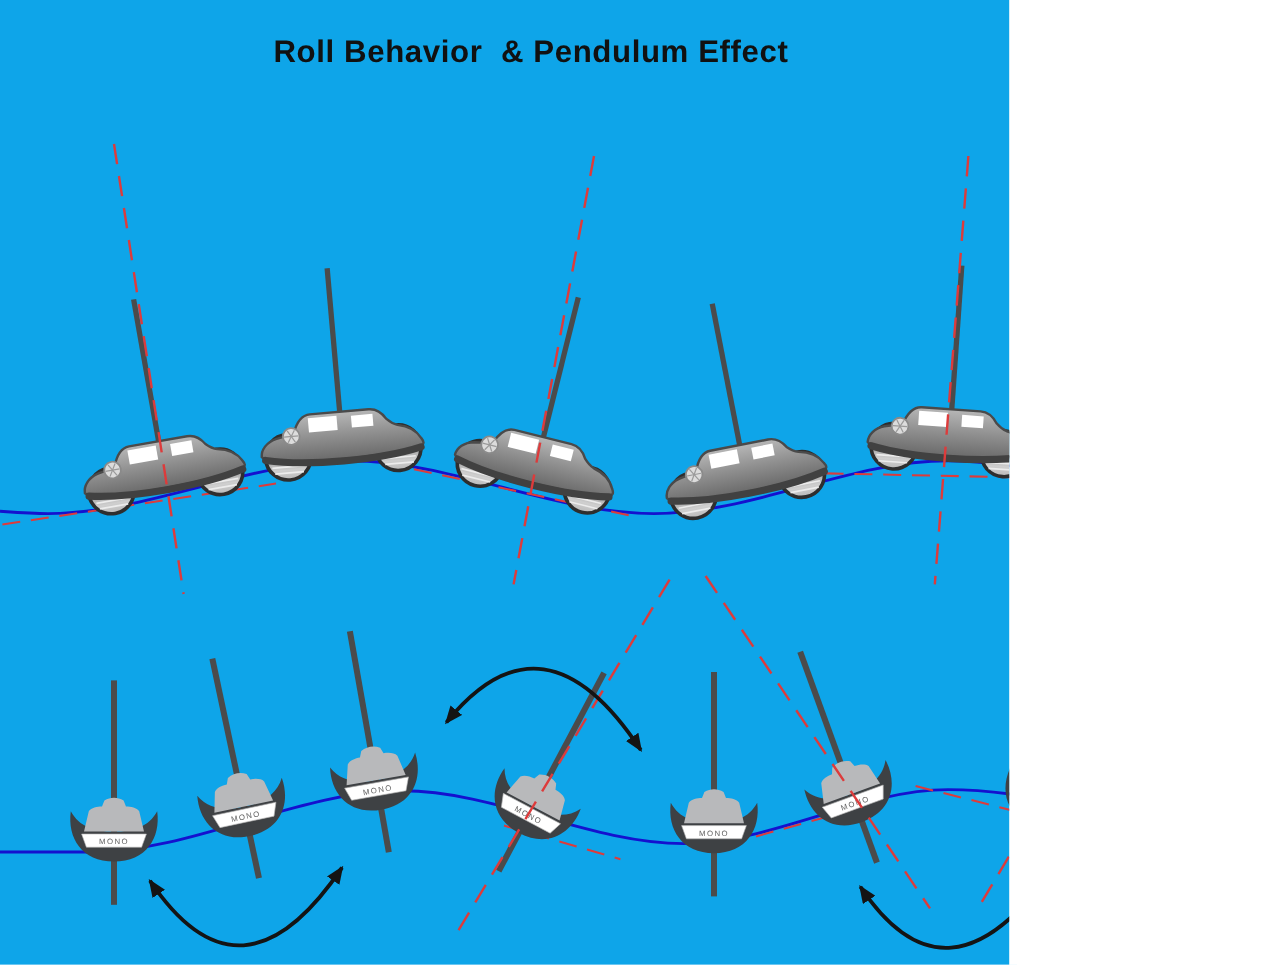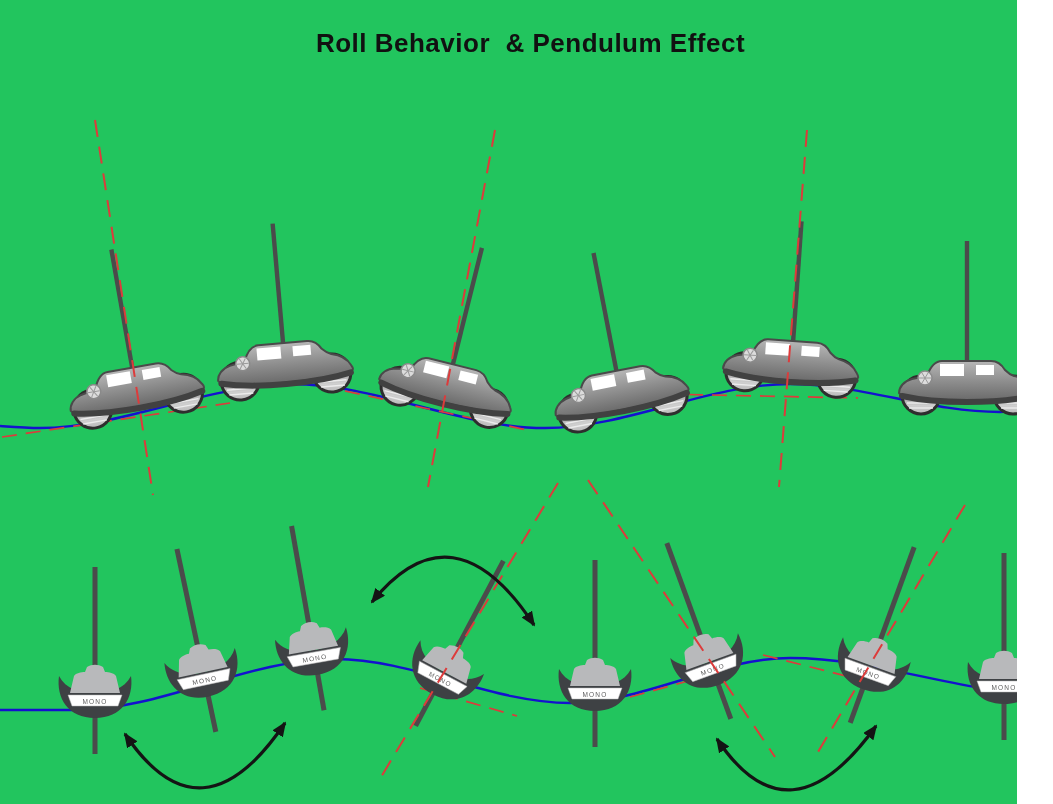--- a/index.html
+++ b/index.html
@@ -1,16 +1,16 @@
 <!DOCTYPE html>
 <html style="--wave: #1411cf; --red: #dd3b3b; --arrow: #141414; --hull: #3e4144; --cabin: #b8b9bb; --mast: #4b4b4b;"><head>
 <meta charset="utf-8">
 <style>
   html,body{margin:0;padding:0;background:#ffffff;}
-  #stage{position:relative;width:1017px;height:804px;background:#22c55e;overflow:hidden;
+  #stage{position:relative;width:841px;height:804px;background:#0ea5e9;overflow:hidden;
          font-family:"Liberation Sans",sans-serif;}
   #title{position:absolute;top:28px;left:0;width:100%;text-align:center;
          font-size:26px;font-weight:bold;color:#111;white-space:pre;
          transform:translateX(22px);letter-spacing:0.5px;}
   svg{position:absolute;top:0;left:0;}
   .wave{fill:none;stroke:var(--wave,#1411cf);stroke-width:2.4;}
   .tangent{fill:none;stroke:var(--red,#dd3b3b);stroke-width:1.7;stroke-dasharray:15 9;}
   .redline{fill:none;stroke:var(--red,#dd3b3b);stroke-width:2;stroke-dasharray:17 10;}
   .arrow{fill:none;stroke:var(--arrow,#141414);stroke-width:3.2;}
   .mono-label{font-family:"Liberation Sans",sans-serif;font-size:6.5px;letter-spacing:1.2px;

